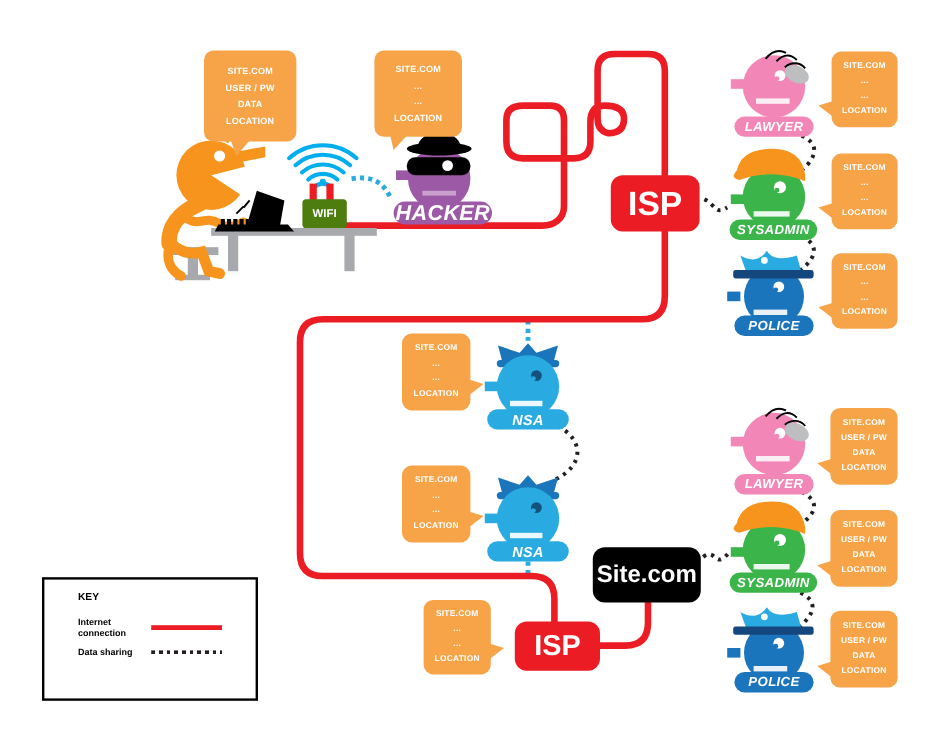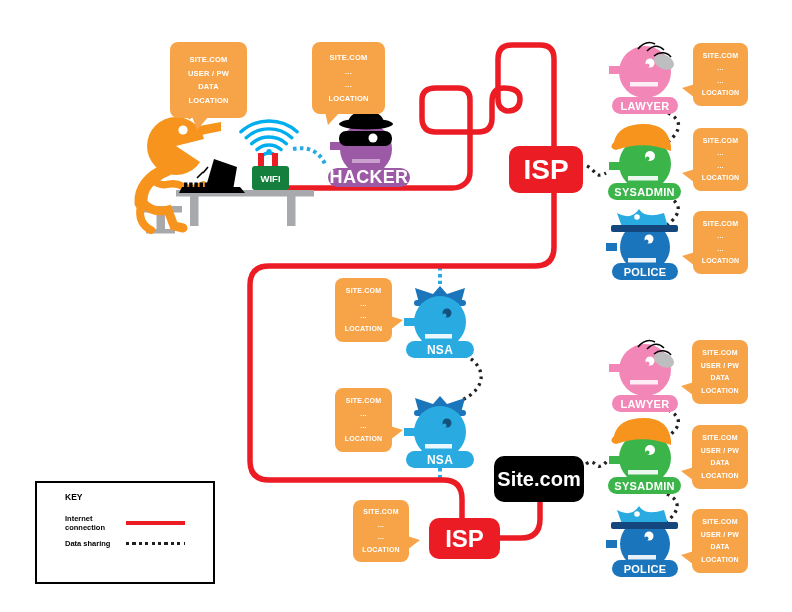--- a/index.html
+++ b/index.html
@@ -17,21 +17,21 @@
   .tail-down:after{bottom:-12px;left:22px;border-top:14px solid #F7A449;
                    border-left:5px solid transparent;border-right:12px solid transparent;}
   .tail-down2:after{bottom:-11px;left:13px;border-top:13px solid #F7A449;
                    border-left:3px solid transparent;border-right:12px solid transparent;}
   .tail-left:after{left:-11px;bottom:8px;border-right:13px solid #F7A449;
                    border-top:4px solid transparent;border-bottom:10px solid transparent;}
   .tail-right:after{right:-11px;bottom:12px;border-left:13px solid #F7A449;
                    border-top:4px solid transparent;border-bottom:10px solid transparent;}
   
   .pill{position:absolute;border-radius:10px;color:#fff;font-weight:bold;
-        display:flex;align-items:center;justify-content:center;z-index:3;font-size:11px;letter-spacing:.3px;}
+        display:flex;align-items:center;justify-content:center;z-index:3;font-size:11px;letter-spacing:.3px;font-style:italic;}
   .box{position:absolute;border-radius:10px;color:#fff;font-weight:bold;
        display:flex;align-items:center;justify-content:center;z-index:3;}
   
   .key{position:absolute;left:35px;top:481px;width:180px;height:103px;border:2.5px solid #000;
        box-sizing:border-box;background:#fff;z-index:3;padding:9px 28px;}
   .key-title{font-size:8.5px;font-weight:bold;color:#000;margin-bottom:10px;}
   .key-row{display:flex;align-items:center;height:21px;}
   .key-label{width:78px;font-size:7.5px;font-weight:bold;color:#000;}
   .sample{width:76px;}
   .sample-red{height:4px;background:#EC1C24;}
@@ -276,21 +276,21 @@
     <div>DATA</div>
     <div>LOCATION</div>
   </div>
   <div class="bubble bubble-sm tail-left" style="left:692px;top:509px;width:56px;height:64px;">
     <div>SITE.COM</div>
     <div>USER / PW</div>
     <div>DATA</div>
     <div>LOCATION</div>
   </div>
 
-  <div class="box" style="left:252px;top:166px;width:37px;height:24px;background:#15803d;border-radius:3px;font-size:9.5px;">
+  <div class="box" style="left:252px;top:166px;width:37px;height:24px;background:#4d7c0f;border-radius:3px;font-size:9.5px;">
     <span>WIFI</span>
   </div>
   <div class="box" style="left:509px;top:146px;width:74px;height:47px;background:#EC1C24;font-size:28px;">
     <span>ISP</span>
   </div>
   <div class="box" style="left:429px;top:518px;width:71px;height:41px;background:#EC1C24;font-size:24px;">
     <span>ISP</span>
   </div>
   <div class="box" style="left:494px;top:456px;width:90px;height:46px;background:#000;font-size:20px;">
     <span>Site.com</span>

